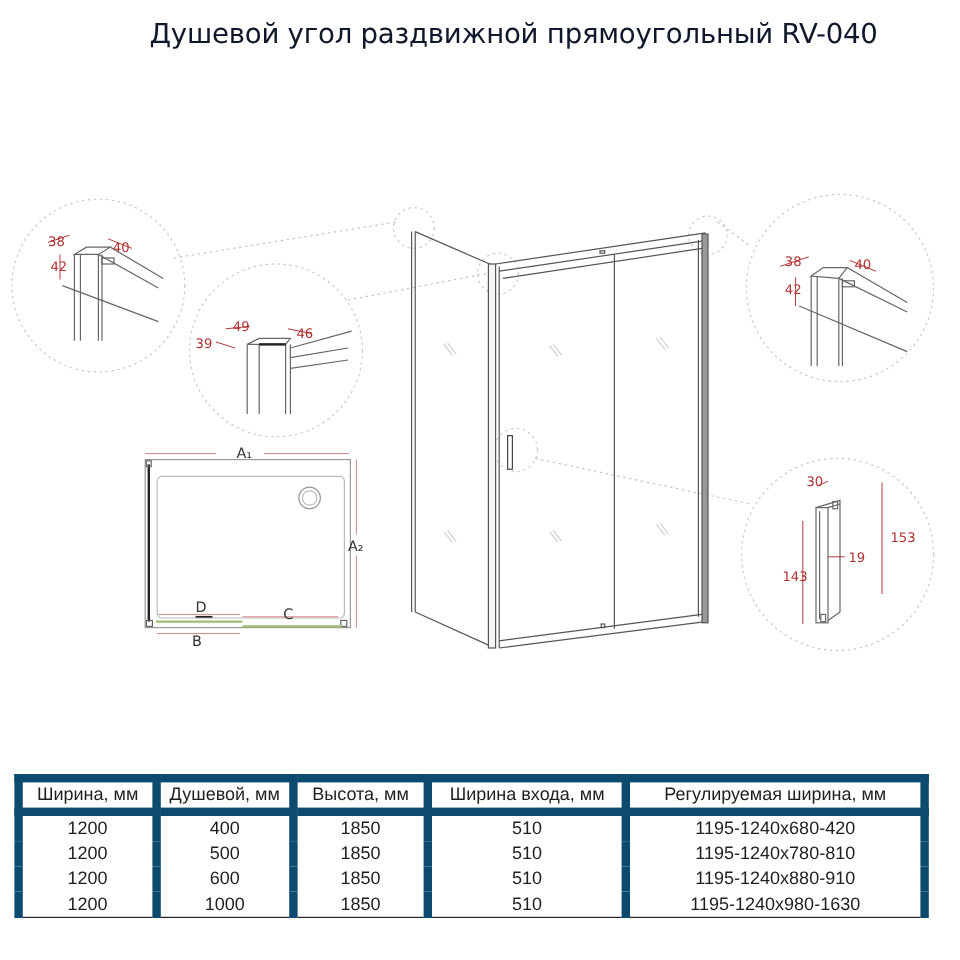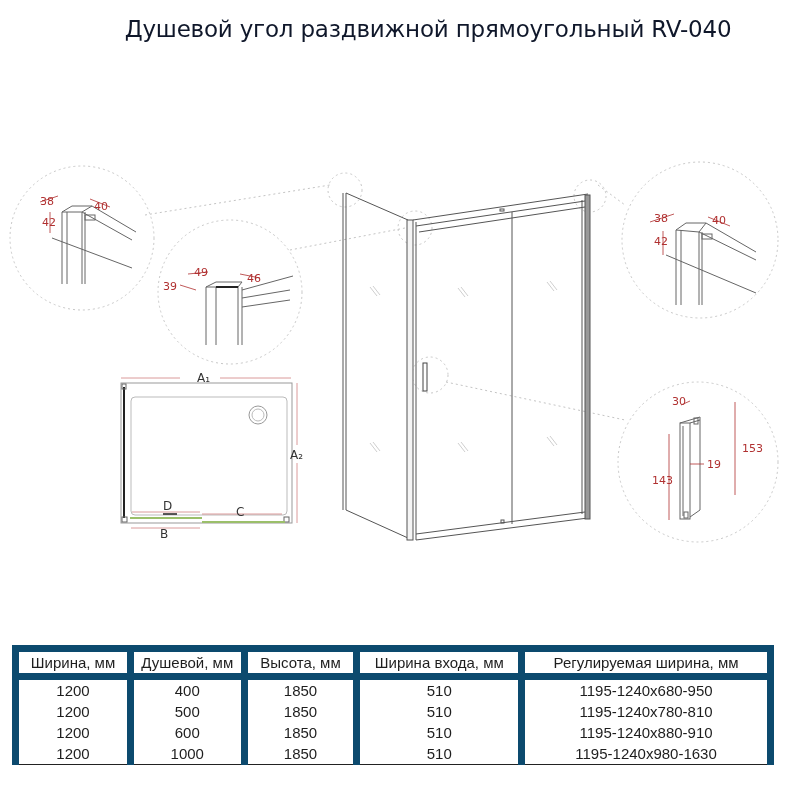--- a/index.html
+++ b/index.html
@@ -218,21 +218,21 @@
       <th>Ширина входа, мм</th>
       <th>Регулируемая ширина, мм</th>
     </tr>
   </thead>
   <tbody>
     <tr>
       <td>1200</td>
       <td>400</td>
       <td>1850</td>
       <td>510</td>
-      <td>1195-1240x680-950</td>
+      <td>1195-1240x680-420</td>
     </tr>
     <tr>
       <td>1200</td>
       <td>500</td>
       <td>1850</td>
       <td>510</td>
       <td>1195-1240x780-810</td>
     </tr>
     <tr>
       <td>1200</td>

